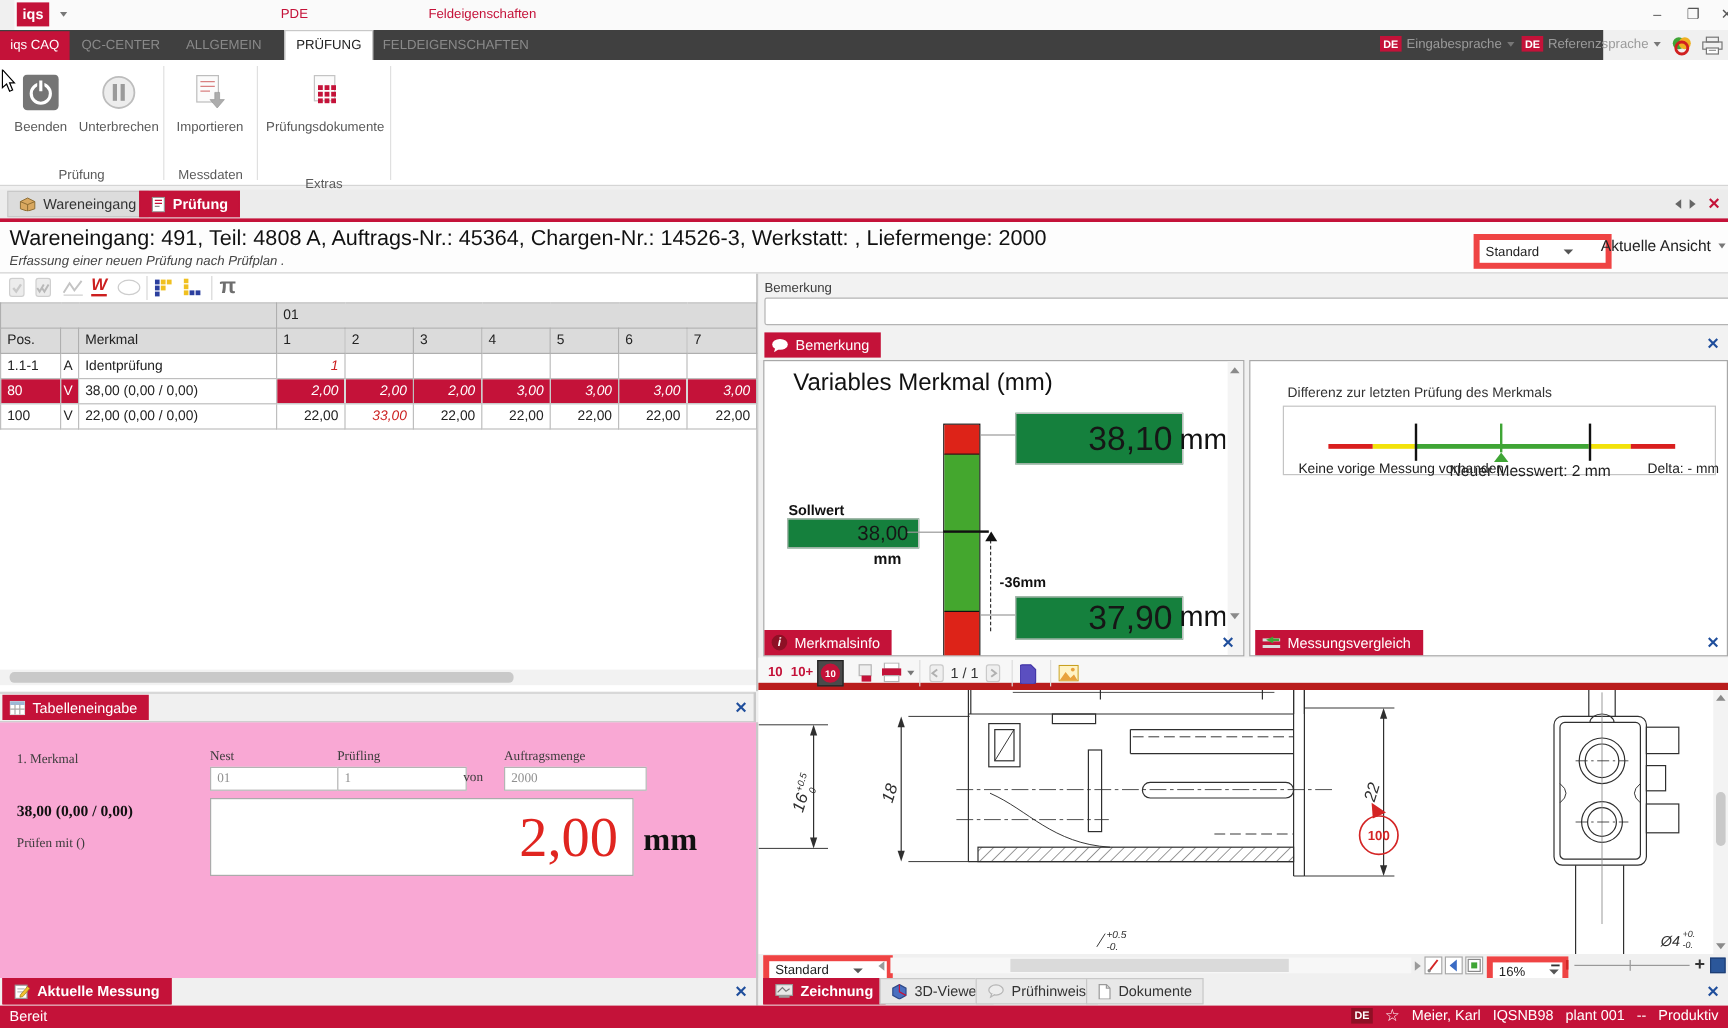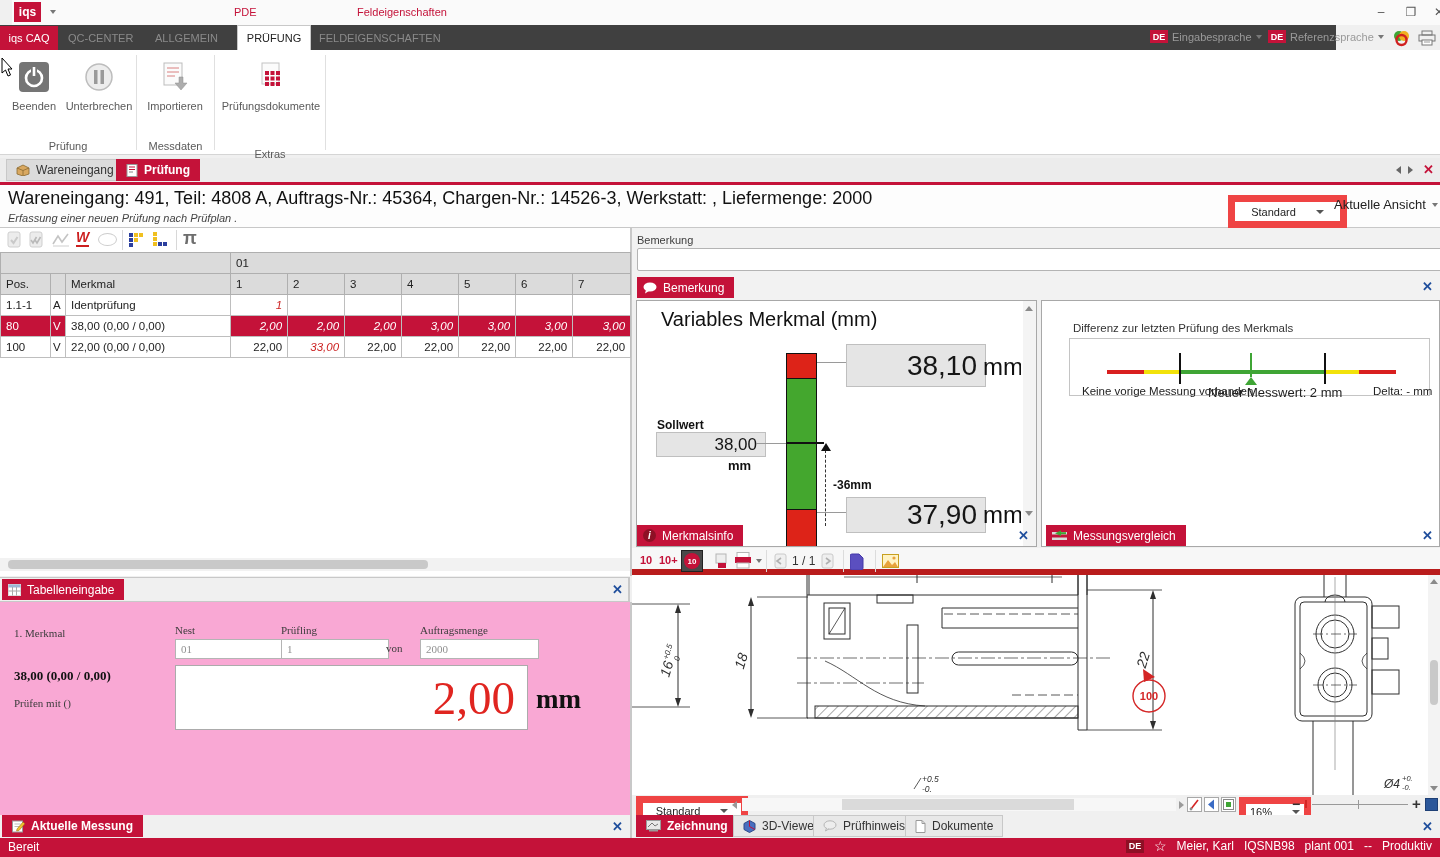--- a/index.html
+++ b/index.html
@@ -2,21 +2,21 @@
 <html><head>
 <meta charset="utf-8">
 <style>
   html,body{margin:0;padding:0;background:#e8e8e8;font-family:"Liberation Sans",sans-serif;}
   #app{position:relative;width:1440px;height:857px;background:#F0F0F0;overflow:hidden;font-size:12px;color:#222;}
   .t{position:absolute;white-space:nowrap;}
   .abs{position:absolute;}
   .badge{position:absolute;height:21px;background:#C41239;color:#fff;display:flex;align-items:center;gap:6px;padding:0 10px 0 6px;font-size:12px;}
   .x{position:absolute;color:#1F4E9C;font-weight:bold;font-size:13px;line-height:13px;}
   .xred{color:#C41239;}
-  .sel{position:absolute;background:#fff;border:7px solid #ef4444;display:flex;align-items:center;justify-content:center;padding:0 5px;font-size:11px;color:#222;gap:20px;}
+  .sel{position:absolute;background:#fff;border:5px solid #ef4444;display:flex;align-items:center;justify-content:flex-start;padding:0 5px;font-size:11px;color:#222;gap:20px;}
   .caret{width:0;height:0;border-left:4px solid transparent;border-right:4px solid transparent;border-top:4px solid #555;}
   .caretsm{width:0;height:0;border-left:3px solid transparent;border-right:3px solid transparent;border-top:4px solid #777;}
   .lbl{font-size:11px;color:#3c3c3c;}
   .inp{position:absolute;background:#fff;border:1px solid #B4B4B4;font-size:11px;color:#909090;display:flex;align-items:center;padding:0 5px;}
   .ribbtn-label{font-size:11px;color:#5a5a5a;text-align:center;}
   .grouplbl{position:absolute;font-size:11px;color:#5a5a5a;text-align:center;}
   .vsep{position:absolute;width:1px;background:#E0E0E0;}
   
   #meas-table{border-collapse:collapse;table-layout:fixed;width:631px;font-size:11.5px;background:#fff;}
   #meas-table td,#meas-table th{border:1px solid #BEBEBE;height:20px;padding:0 5px;overflow:hidden;white-space:nowrap;font-weight:normal;}
@@ -25,21 +25,21 @@
   tr.selrow td{background:#C41239;color:#fff;}
   tr.selrow td.num{font-style:italic;font-weight:bold;}
   tr.selrow td.mk{background:#fff;color:#222;font-style:normal;font-weight:normal;}
   td.redval{color:#CC2222;font-style:italic;font-weight:bold;}
   .scroll-track{position:absolute;background:#F2F2F2;}
   .scroll-thumb{position:absolute;background:#C9C9C9;border-radius:4px;}
   .arrow-up{width:0;height:0;border-left:4px solid transparent;border-right:4px solid transparent;border-bottom:5px solid #8a8a8a;}
   .arrow-dn{width:0;height:0;border-left:4px solid transparent;border-right:4px solid transparent;border-top:5px solid #8a8a8a;}
   .arrow-l{width:0;height:0;border-top:4px solid transparent;border-bottom:4px solid transparent;border-right:5px solid #666;}
   .arrow-r{width:0;height:0;border-top:4px solid transparent;border-bottom:4px solid transparent;border-left:5px solid #666;}
-  .valbox{position:absolute;background:#e5e5e5;border:1px solid #BFBFBF;display:flex;align-items:center;justify-content:flex-end;padding-right:8px;color:#161616;}
+  .valbox{position:absolute;background:#15803d;border:1px solid #BFBFBF;display:flex;align-items:center;justify-content:flex-end;padding-right:8px;color:#161616;}
   .tab2{position:absolute;height:22px;display:flex;align-items:center;gap:6px;padding:0 9px;font-size:12px;background:#E8E8E8;border:1px solid #C8C8C8;color:#333;box-sizing:border-box;}
   .tab2.active{background:#C41239;border-color:#C41239;color:#fff;font-weight:bold;}
   .de-badge{background:#C41239;color:#fff;font-size:9px;font-weight:bold;display:inline-flex;align-items:center;justify-content:center;width:18px;height:13px;}
   .winbtn{position:absolute;width:22px;height:18px;color:#555;display:flex;align-items:center;justify-content:center;font-size:12px;}
 </style>
 </head>
 <body>
 
 <div id="app">
 

